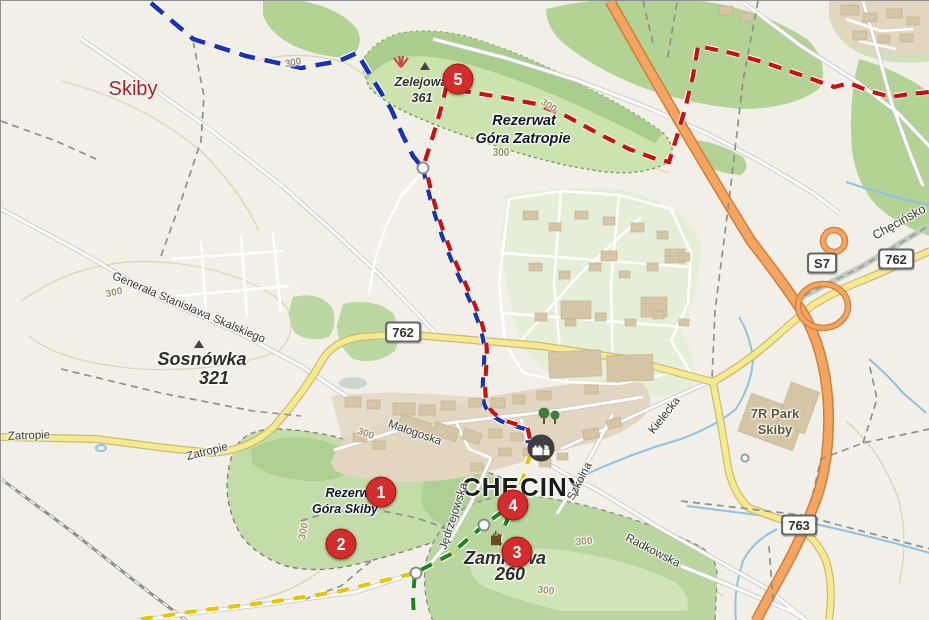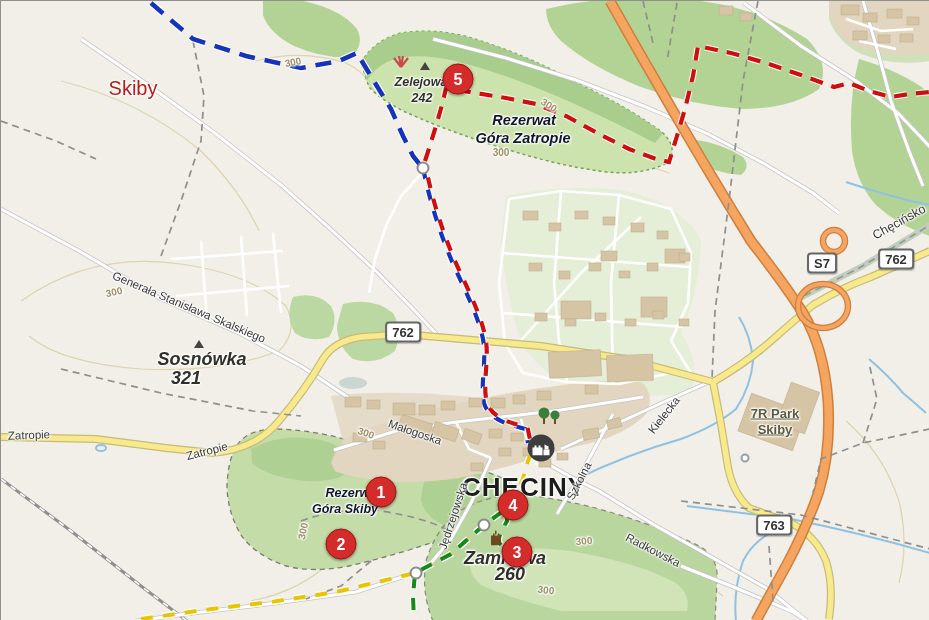--- a/index.html
+++ b/index.html
@@ -10,21 +10,21 @@
        text-shadow:0 0 2px #fff,0 0 2px #fff,0 0 3px #fff,1px 1px 2px #fff,-1px -1px 2px #fff;
        transform:translate(-50%,-50%);}
   .place{font-size:20px;color:#b91c1c;}
   .city{font-size:26px;font-weight:bold;letter-spacing:1px;color:#1c1c1c;}
   .peak{font-style:italic;font-weight:bold;font-size:18px;color:#30302a;text-align:center;line-height:17px;}
   .peak-sm{font-size:12.5px;line-height:15px;}
   .reserve{font-style:italic;font-weight:bold;font-size:14.5px;color:#0f172a;text-align:center;}
   .reserve-sm{font-size:12.5px;}
   .street{font-size:11.5px;color:#383838;}
   .contour{font-size:10px;font-weight:bold;color:#9d9066;}
-  .poi-label{font-size:13px;font-weight:bold;color:#5a5a40;text-decoration:underline;}
+  .poi-label{font-size:13px;font-weight:bold;color:#5a5a40;}
   .badge{position:absolute;transform:translate(-50%,-50%);background:#fff;border:2px solid #666;
          border-radius:4px;padding:0 5px;font-size:13px;font-weight:bold;color:#333;line-height:17px;
          box-shadow:0 1px 1px rgba(0,0,0,.2);}
   .marker{position:absolute;width:29px;height:29px;transform:translate(-50%,-50%);border-radius:50%;
           background:#d42b2b;border:1px solid #a31212;color:#fff;font-size:16px;font-weight:bold;
           display:flex;align-items:center;justify-content:center;box-shadow:0 1px 3px rgba(0,0,0,.45);}
   .waypoint{position:absolute;width:13px;height:13px;transform:translate(-50%,-50%);border-radius:50%;
             background:#fff;border:2.5px solid #8a8a8a;box-sizing:border-box;}
   .icon{position:absolute;transform:translate(-50%,-50%);}
   .museum{width:27px;height:27px;border-radius:50%;background:#3e3e3e;display:flex;align-items:center;justify-content:center;}
@@ -271,23 +271,23 @@
     <rect x="739" y="12" width="12" height="8"></rect>
     <rect x="742" y="401" width="58" height="40" transform="rotate(20 771 421)"></rect>
     <rect x="782" y="385" width="30" height="44" transform="rotate(20 797 407)"></rect>
   </g>
 </svg>
 
 <div class="lbl place" style="left:132px;top:87px">Skiby</div>
 <div class="lbl city" style="left:523px;top:486px">CHĘCINY</div>
 
 <div class="lbl peak peak-sm" style="left:420px;top:81px">Zelejowa</div>
-<div class="lbl peak peak-sm" style="left:421px;top:97px">242</div>
+<div class="lbl peak peak-sm" style="left:421px;top:97px">361</div>
 <div class="lbl peak" style="left:201px;top:358px">Sosnówka</div>
-<div class="lbl peak" style="left:185px;top:377px">321</div>
+<div class="lbl peak" style="left:213px;top:377px">321</div>
 <div class="lbl peak" style="left:504px;top:557px">Zamkowa</div>
 <div class="lbl peak" style="left:509px;top:573px">260</div>
 
 <div class="lbl reserve" style="left:523px;top:119px">Rezerwat</div>
 <div class="lbl reserve" style="left:522px;top:137px">Góra Zatropie</div>
 <div class="lbl reserve reserve-sm" style="left:352px;top:492px">Rezerwat</div>
 <div class="lbl reserve reserve-sm" style="left:344px;top:508px">Góra Skiby</div>
 
 <div class="lbl poi-label" style="left:774px;top:412px">7R Park</div>
 <div class="lbl poi-label" style="left:774px;top:428px">Skiby</div>
@@ -307,21 +307,21 @@
 <div class="lbl contour" style="left:500px;top:151px">300</div>
 <div class="lbl contour" style="left:113px;top:291px;transform:translate(-50%,-50%) rotate(-12deg)">300</div>
 <div class="lbl contour" style="left:365px;top:432px;transform:translate(-50%,-50%) rotate(20deg)">300</div>
 <div class="lbl contour" style="left:302px;top:530px;transform:translate(-50%,-50%) rotate(-78deg)">300</div>
 <div class="lbl contour" style="left:583px;top:540px;transform:translate(-50%,-50%) rotate(-6deg)">300</div>
 <div class="lbl contour" style="left:545px;top:589px;transform:translate(-50%,-50%) rotate(6deg)">300</div>
 
 <div class="badge" style="left:402px;top:331px">762</div>
 <div class="badge" style="left:821px;top:262px">S7</div>
 <div class="badge" style="left:895px;top:258px">762</div>
-<div class="badge" style="left:773px;top:524px">763</div>
+<div class="badge" style="left:798px;top:524px">763</div>
 
 <div class="icon" style="left:400px;top:62px">
   <svg width="20" height="14" viewBox="0 0 20 14">
         <g stroke="#c94a4a" stroke-width="2.2" fill="none">
     <path d="M10,13 L3,4"></path>
           <path d="M10,13 L8,2"></path>
           <path d="M10,13 L12,2"></path>
           <path d="M10,13 L17,4"></path>
         </g>
       </svg>

